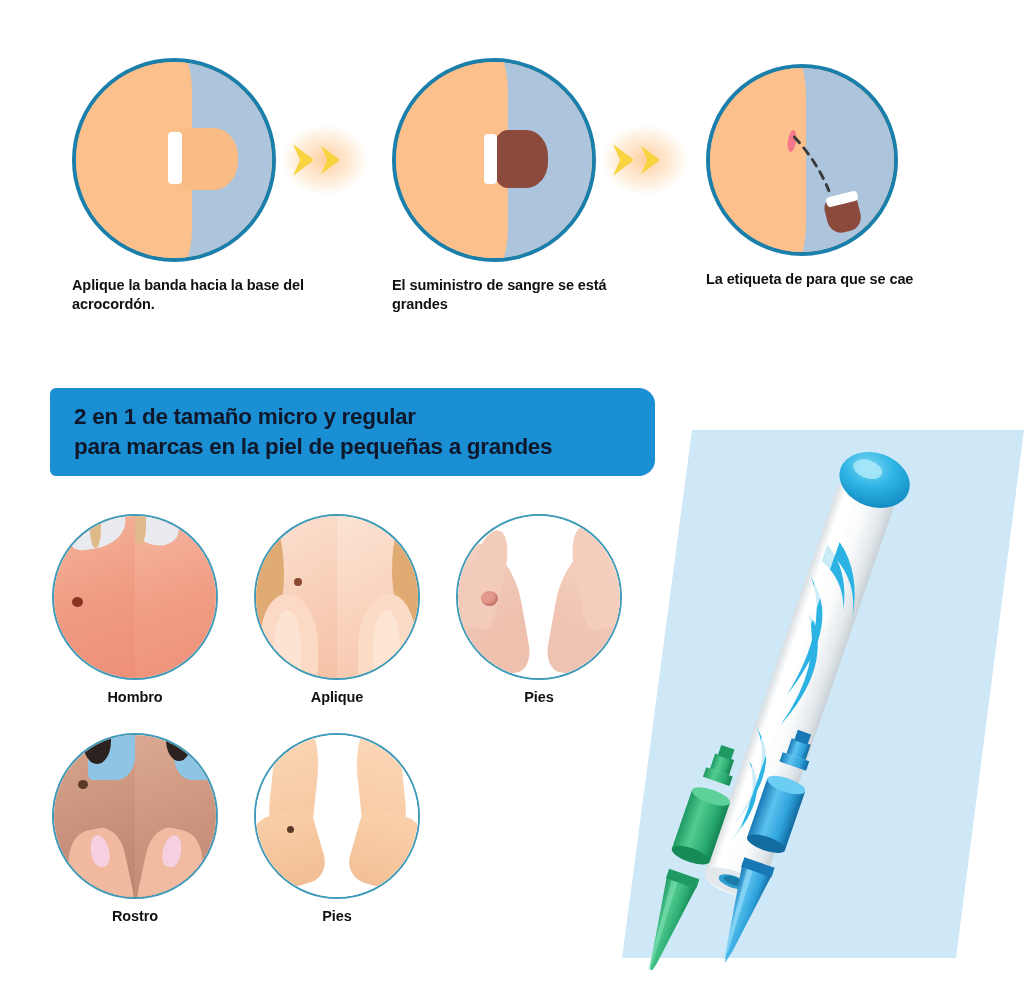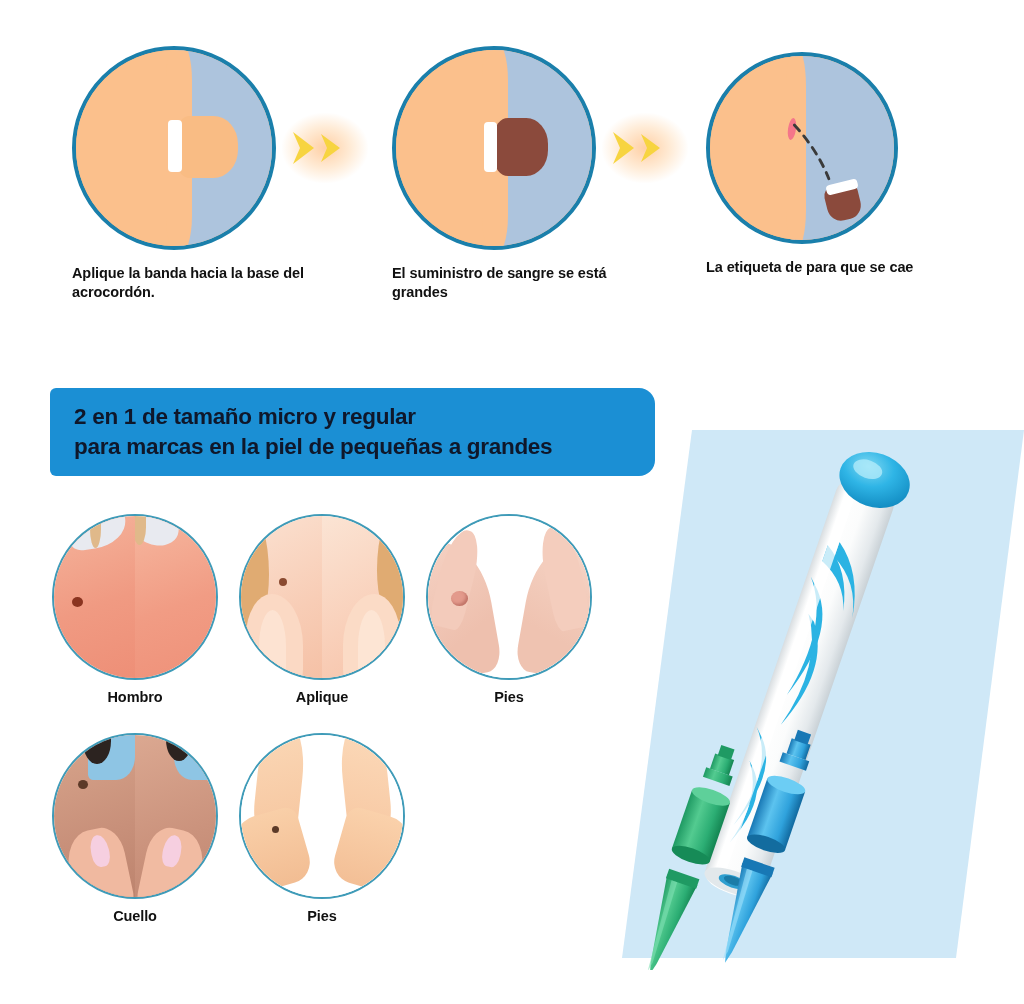--- a/index.html
+++ b/index.html
@@ -14,21 +14,21 @@
     height: 1004px;
     position: relative;
     overflow: hidden;
     font-family: "Liberation Sans", sans-serif;
     -webkit-font-smoothing: antialiased;
   }
 
   
   #steps-section {
     position: absolute;
-    left: 0; top: 4px;
+    left: 0; top: 16px;
     width: 988px; height: 330px;
   }
   .step {
     position: absolute;
     width: 250px;
   }
   .step-circle {
     position: relative;
     width: 204px; height: 204px;
     border-radius: 50%;
@@ -132,21 +132,21 @@
   }
 
   
   #parts-grid {
     position: absolute;
     left: 52px; top: 514px;
     width: 570px;
   }
   .part-row {
     display: flex;
-    gap: 21px;
+    gap: 36px;
     margin-bottom: 28px;
   }
   .part-cell {
     width: 166px;
     display: flex;
     flex-direction: column;
     align-items: center;
   }
   .part-circle {
     width: 166px; height: 166px;
@@ -337,21 +337,21 @@
           <div style="position:absolute;left:46%;top:62%;width:22%;height:20%;background:#f6cfe0;border-radius:50% 50% 40% 40%;transform:rotate(-12deg);"></div>
         </div>
         <div class="half right">
           <div class="skin-fill" style="background:linear-gradient(160deg,#dba891 0%,#cb937d 60%,#c08771 100%);"></div>
           <div style="position:absolute;right:-4%;top:-8%;width:56%;height:36%;background:#8ec5e4;border-radius:0 0 10% 40%;"></div>
           <div style="position:absolute;right:30%;top:-10%;width:32%;height:26%;background:#2c2320;border-radius:0 0 50% 50%;"></div>
           <div style="position:absolute;right:18%;top:58%;width:72%;height:52%;background:#f1bba2;border-radius:35% 45% 22% 18%;transform:rotate(12deg);"></div>
           <div style="position:absolute;right:44%;top:62%;width:22%;height:20%;background:#f6cfe0;border-radius:50% 50% 40% 40%;transform:rotate(12deg);"></div>
         </div>
       </div>
-      <div class="part-label">Cuello</div>
+      <div class="part-label">Rostro</div>
     </div>
 
 
     <div class="part-cell">
       <div class="part-circle">
         <div class="half left">
           <div class="skin-fill" style="background:#ffffff;"></div>
           <div style="position:absolute;left:20%;top:-8%;width:56%;height:72%;background:linear-gradient(160deg,#fbd9b8 0%,#f6c59e 100%);border-radius:46% 46% 10% 30%;transform:rotate(6deg);"></div>
           <div style="position:absolute;left:-6%;top:48%;width:86%;height:46%;background:linear-gradient(180deg,#f9cfa8 0%,#f2bd93 100%);border-radius:40% 18% 30% 50%;transform:rotate(-16deg);"></div>
           <div class="mole" style="left:38%;top:56%;width:7px;height:7px;background:#5c3a28;"></div>

